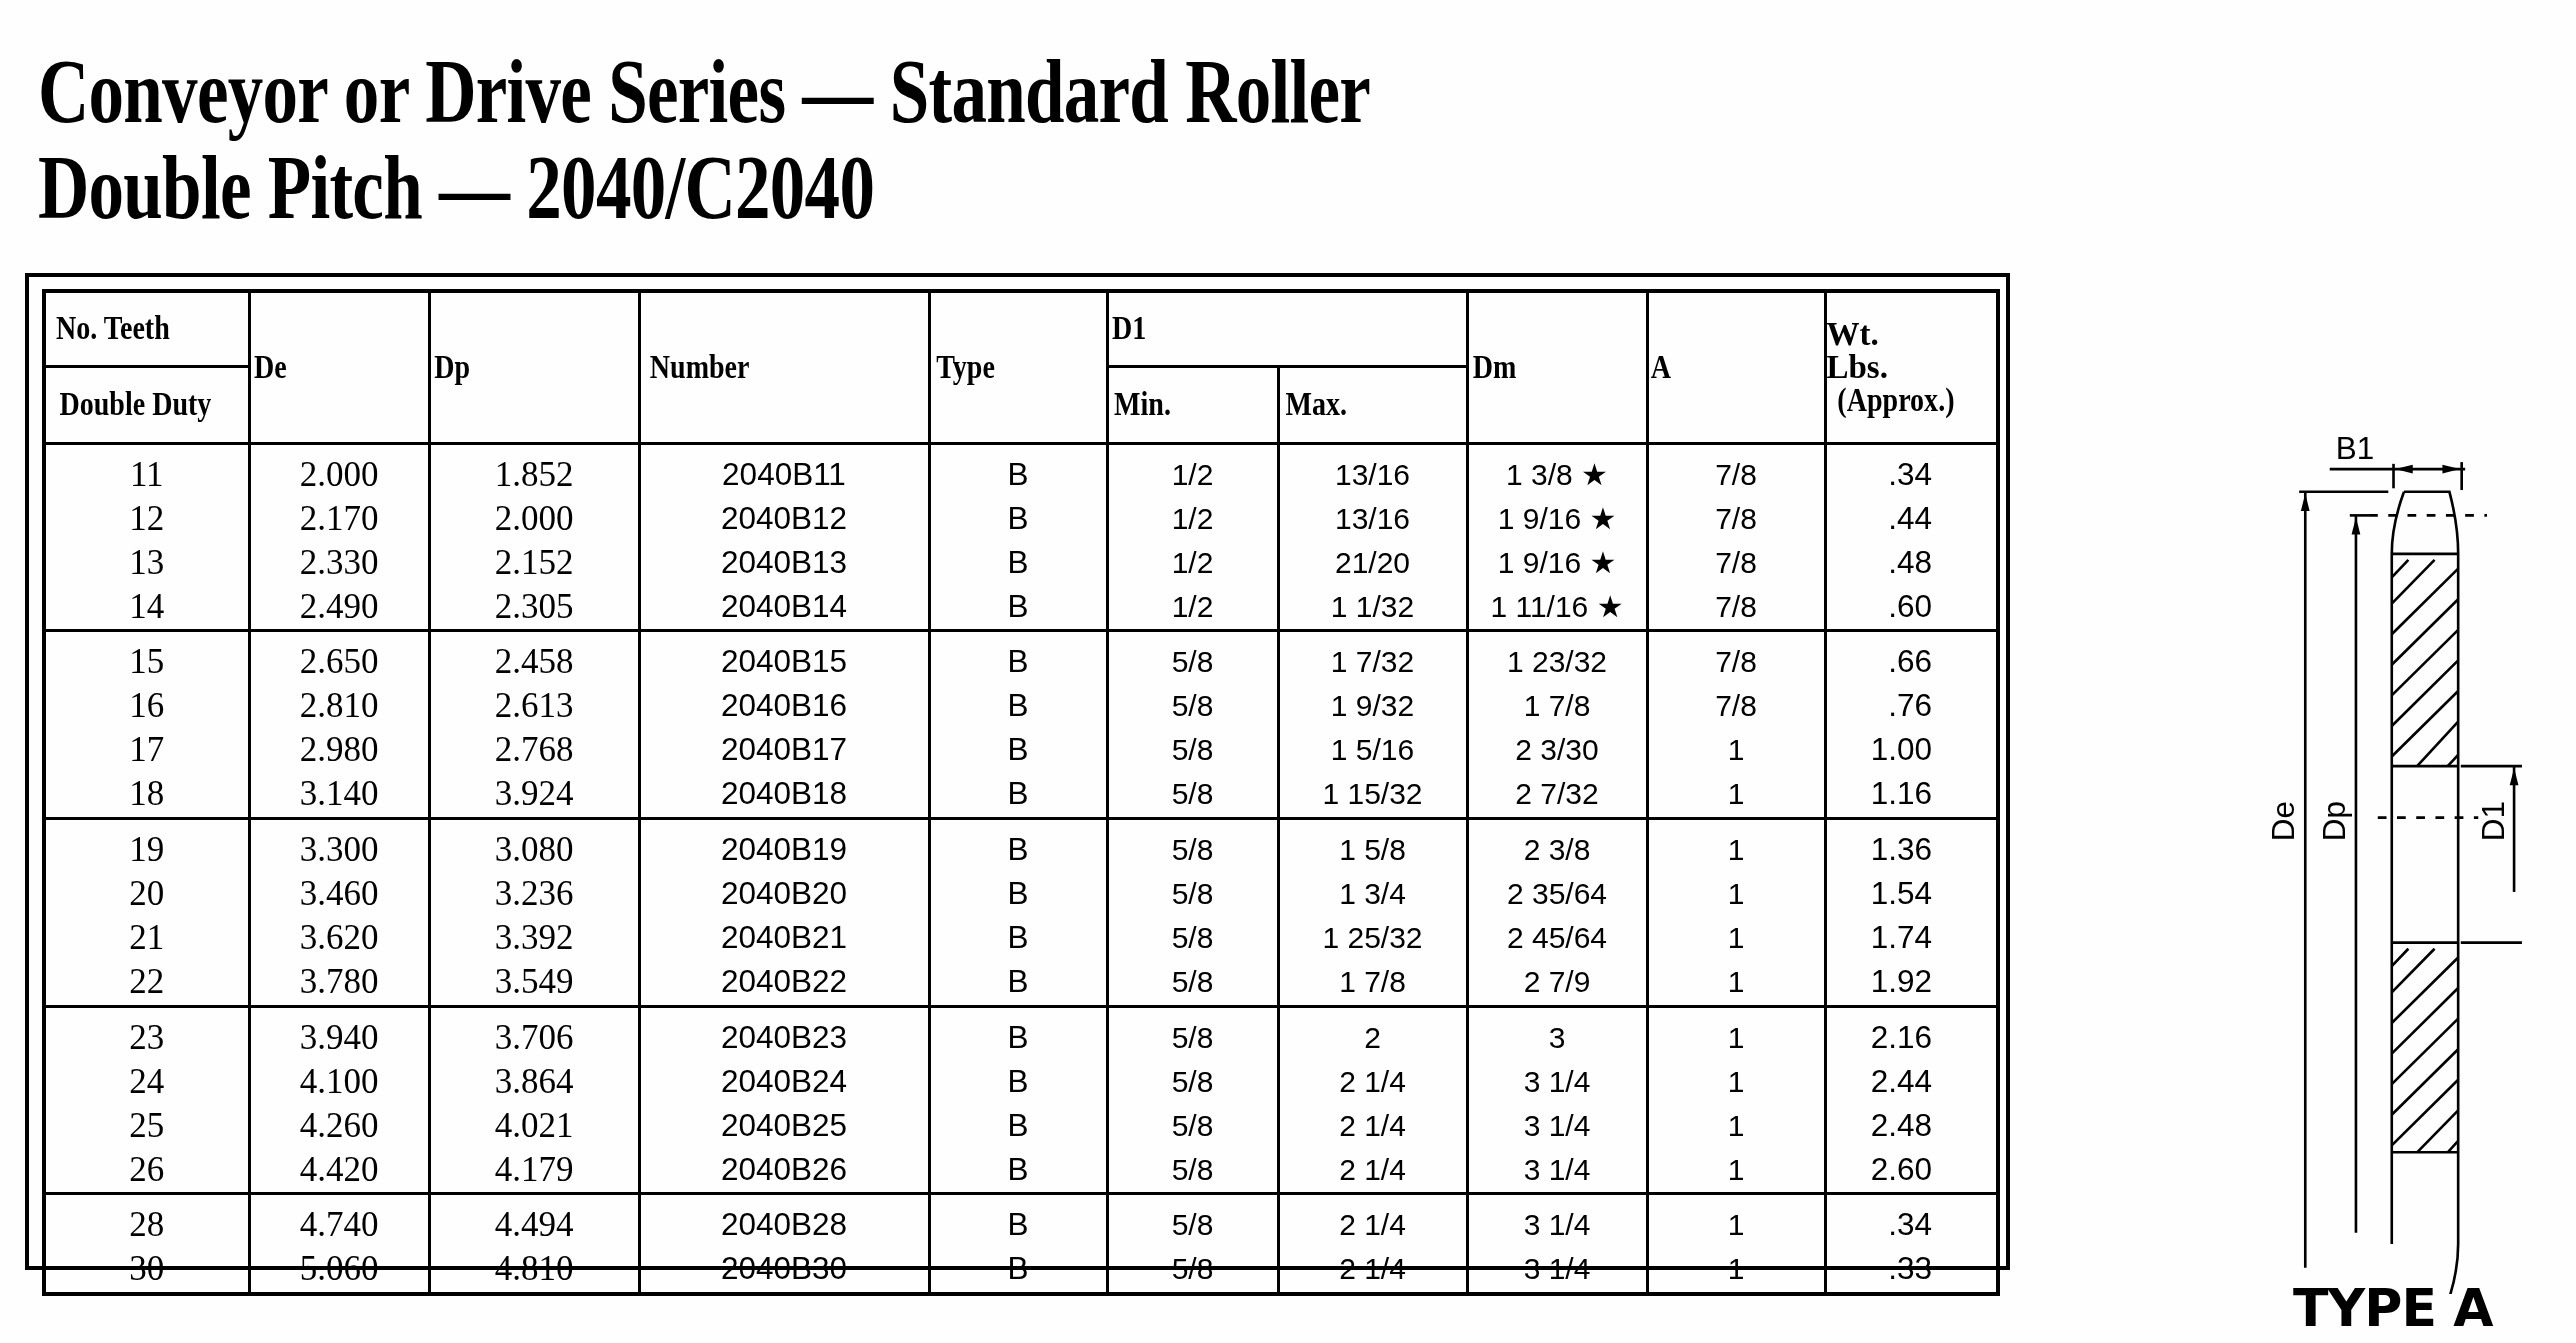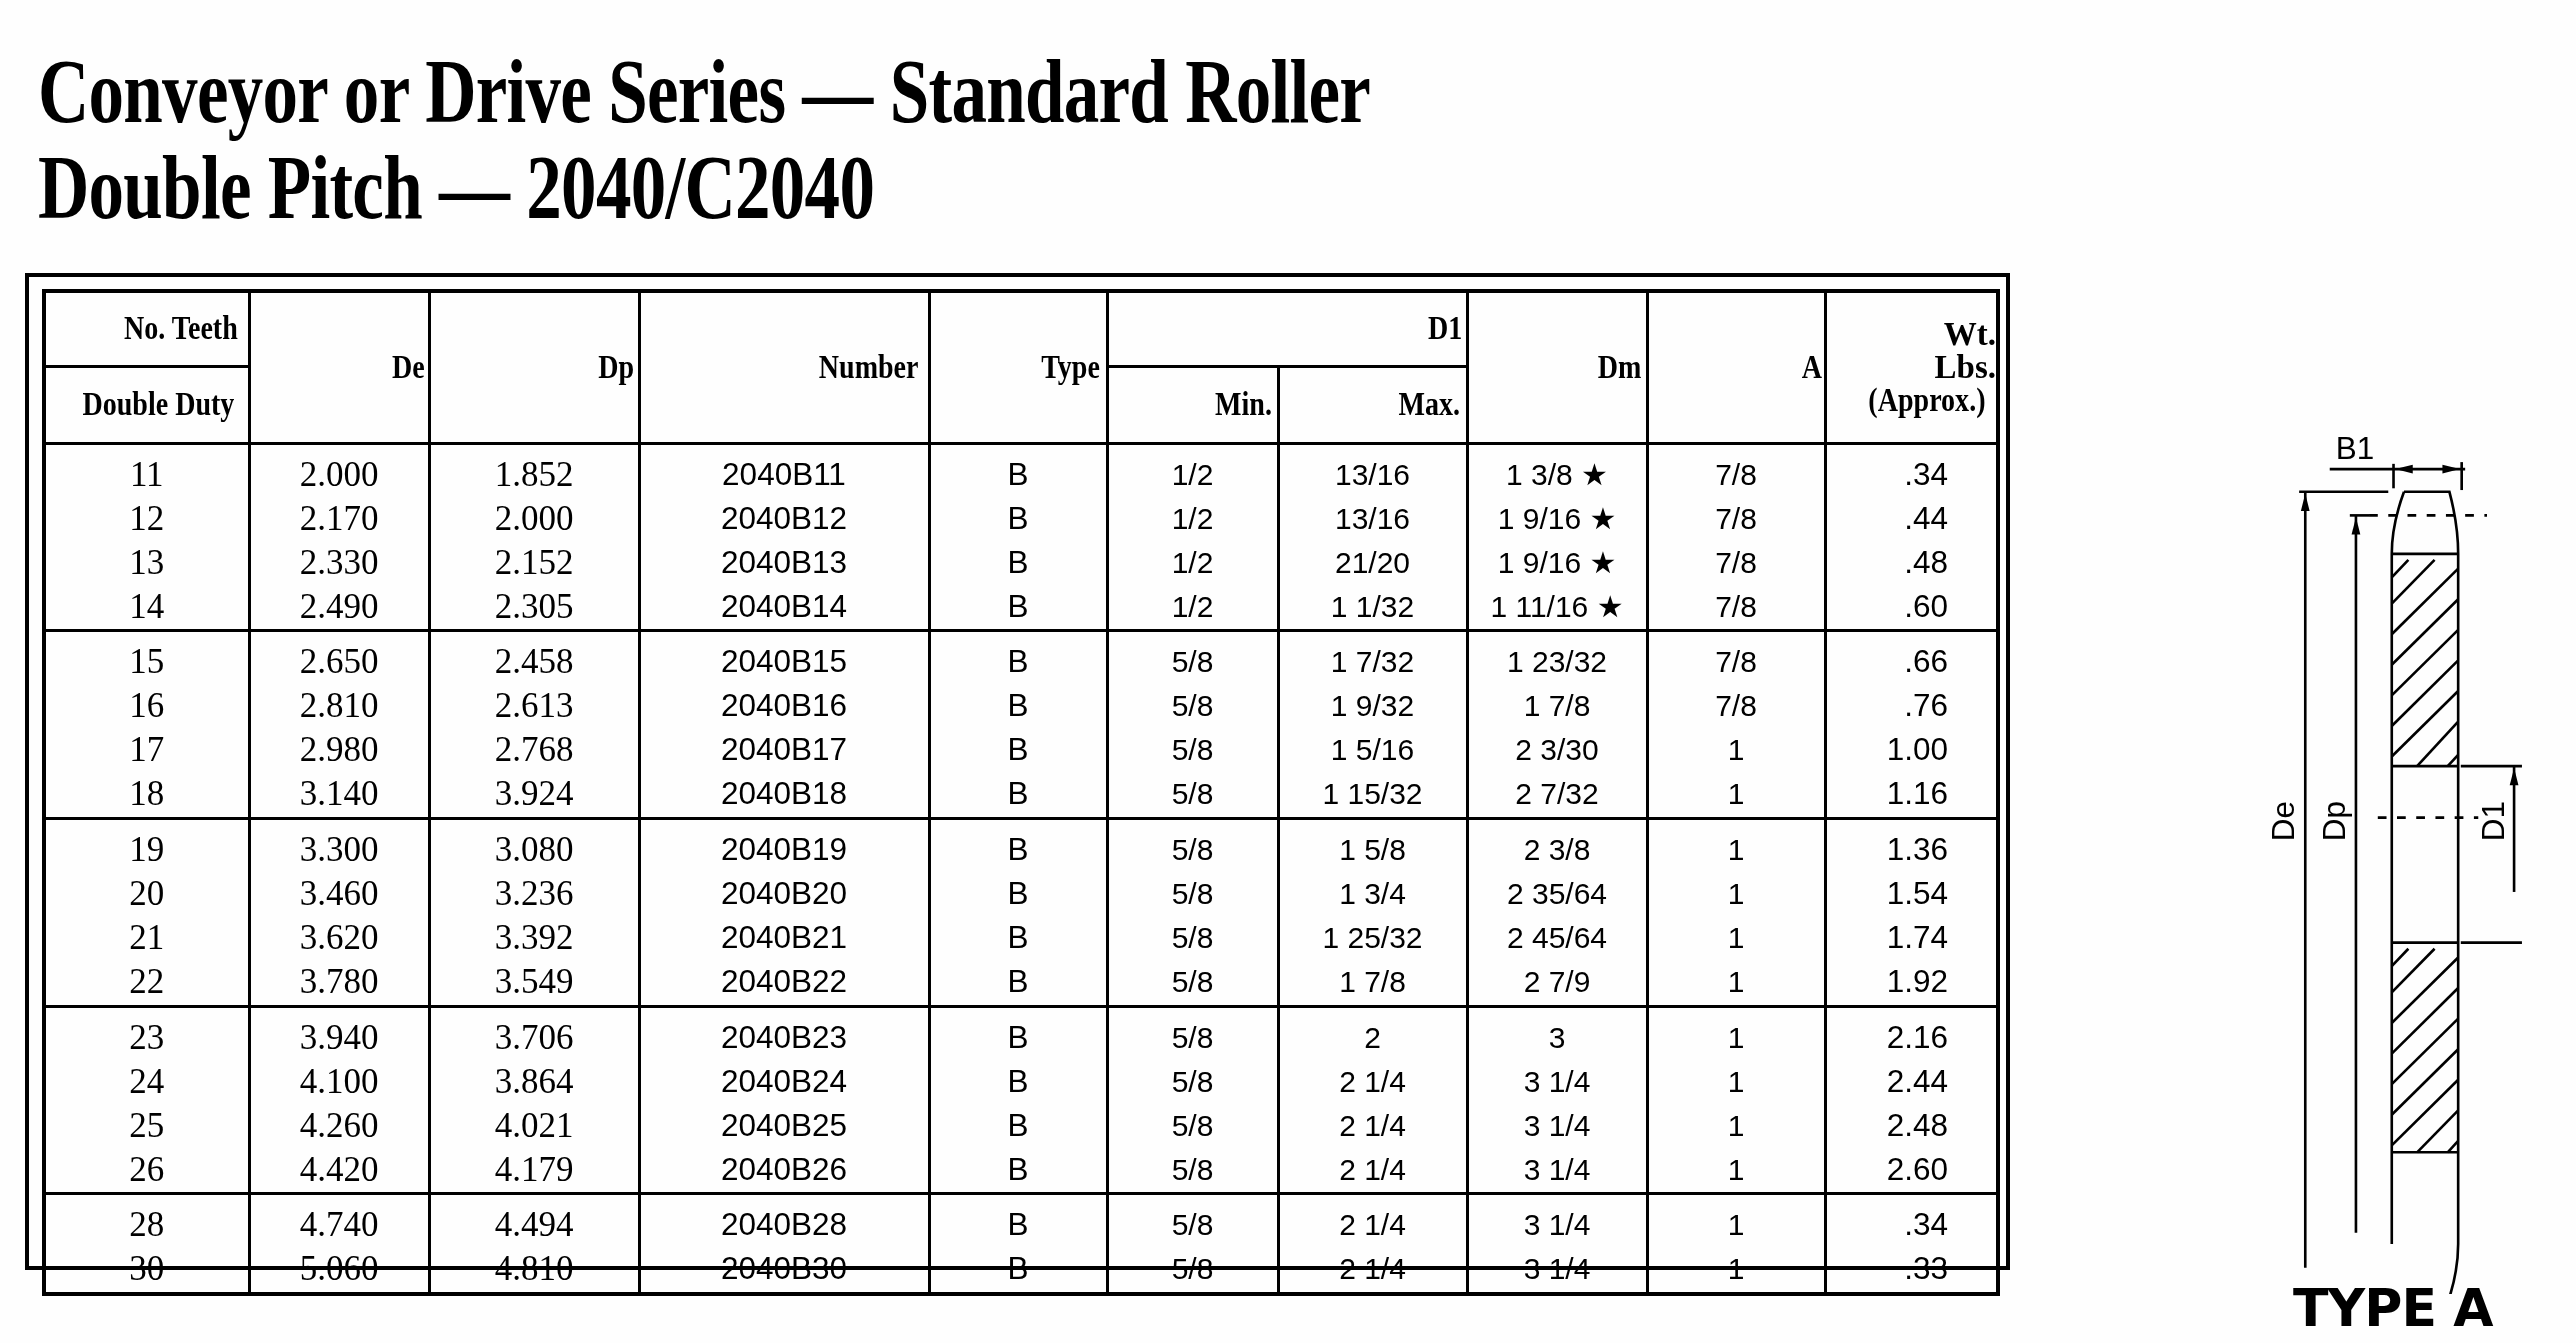--- a/index.html
+++ b/index.html
@@ -19,32 +19,32 @@
     position:absolute; left:42px; top:289px; width:1955px; height:965px;
     border-collapse:collapse; table-layout:fixed;
     border:4.4px solid #000;
   }
   table.spec col.c-no{width:205px} table.spec col.c-de{width:180px} table.spec col.c-dp{width:210px}
   table.spec col.c-num{width:290px} table.spec col.c-type{width:178px} table.spec col.c-min{width:171px}
   table.spec col.c-max{width:189px} table.spec col.c-dm{width:180px} table.spec col.c-a{width:178px}
   table.spec col.c-wt{width:173px}
   th {
     font-family:"Liberation Serif", serif; font-weight:bold; font-size:33px;
-    border:3.5px solid #000; text-align:right; vertical-align:middle; padding:0; line-height:35px;
+    border:3.5px solid #000; text-align:left; vertical-align:middle; padding:0; line-height:35px;
   }
   th .narrow { display:inline-block; transform:scaleX(0.85); }
   td {
     border-left:3.5px solid #000; border-right:3.5px solid #000; padding:0; vertical-align:top;
   }
   tr.group-end td { border-bottom:3.5px solid #000; }
   .cellstack div { height:44px; line-height:49px; text-align:center; }
   .serifnum { font-family:"Liberation Serif", serif; font-size:35px; }
   .sansnum  { font-family:"Liberation Sans", sans-serif; font-size:31.5px;margin-top:24px; }
   .frac { font-family:"Liberation Sans", sans-serif; font-size:30px; }
-  .wt div { text-align:right; padding-right:48px; }
+  .wt div { text-align:right; padding-right:64px; }
   .grp td { padding-top:5.2px; padding-bottom:3.5px; }
   .diagram { position:absolute; left:2238px; top:420px; width:332px; height:874px; }
   .type-label {
     position:absolute; left:2293px; top:1278px; font-family:"DejaVu Sans", sans-serif;
     font-size:52px; font-weight:bold; letter-spacing:-0.9px;
   }
 </style>
 </head>
 <body>
 

